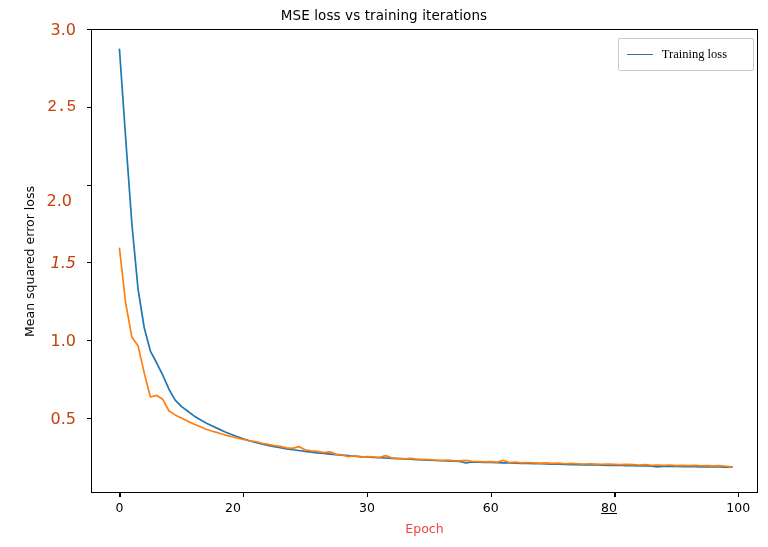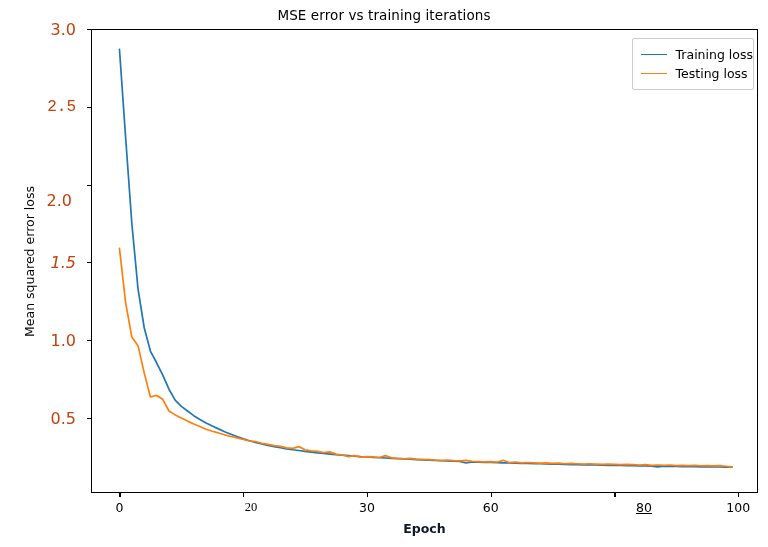--- a/index.html
+++ b/index.html
@@ -95,31 +95,31 @@
     transform-origin: left top;
     white-space: nowrap;
   }
   #xlabel {
     position: absolute;
     left: 91px;
     top: 521px;
     width: 667px;
     text-align: center;
     font-size: 12.5px;
-    color: #0f172a;
-    font-weight: bold;
+    color: #ef4444;
   }
   #legend-box {
     position: absolute;
     right: 14px;
     top: 38px;
     border: 0.9px solid #cccccc;
     background: rgba(255,255,255,0.9);
     border-radius: 2px;
-    padding: 6px 0 6px 8px;
+    padding: 6px 26px 6px 8px;
+    font-family: Liberation Serif, serif;
   }
   .legend-row {
     display: flex;
     align-items: center;
     height: 19px;
   }
   .legend-swatch {
     width: 26px;
     height: 0;
     border-top-width: 1.7px;
@@ -131,21 +131,21 @@
     font-size: 12.5px;
     color: #000000;
     white-space: nowrap;
   }
 </style>
 </head>
 <body>
 
 <div id="figure">
 
-  <div id="chart-title">MSE error vs training iterations</div>
+  <div id="chart-title">MSE loss vs training iterations</div>
 
   <div id="ylabel-wrap">
     <div id="ylabel" style="transform: rotate(-90deg); left: 22px; top: 336.5px;">Mean squared error loss</div>
   </div>
 
   <div id="ytick-labels">
       <div class="ytick-label" style="top: 418.001px; left: 4px;">0.5</div>
       <div class="ytick-label" style="top: 340.201px; left: 4px;">1.0</div>
       <div class="ytick-label" style="top: 262.4px; left: 4px; font-style: italic;">1.5</div>
       <div class="ytick-label" style="top: 184.6px; left: 0; margin-top: 15px;">2.0</div>
@@ -155,24 +155,24 @@
   <div id="ytick-marks">
       <div class="ytick-mark" style="top: 418.001px;"></div>
       <div class="ytick-mark" style="top: 340.201px;"></div>
       <div class="ytick-mark" style="top: 262.4px;"></div>
       <div class="ytick-mark" style="top: 184.6px;"></div>
       <div class="ytick-mark" style="top: 106.8px;"></div>
       <div class="ytick-mark" style="top: 29px;"></div>
     </div>
   <div id="xtick-labels">
       <div class="xtick-label" style="left: 119.462px;">0</div>
-      <div class="xtick-label" style="left: 251px; font-family: Liberation Serif, serif;">20</div>
+      <div class="xtick-label" style="left: 233px;">20</div>
       <div class="xtick-label" style="left: 366.957px;">30</div>
       <div class="xtick-label" style="left: 490.705px;">60</div>
-      <div class="xtick-label" style="left: 644px; text-decoration: underline;">80</div>
+      <div class="xtick-label" style="left: 609px; text-decoration: underline;">80</div>
       <div class="xtick-label" style="left: 738.2px;">100</div>
     </div>
   <div id="xtick-marks">
       <div class="xtick-mark" style="left: 119.462px;"></div>
       <div class="xtick-mark" style="left: 243.21px;"></div>
       <div class="xtick-mark" style="left: 366.957px;"></div>
       <div class="xtick-mark" style="left: 490.705px;"></div>
       <div class="xtick-mark" style="left: 614.453px;"></div>
       <div class="xtick-mark" style="left: 738.2px;"></div>
     </div>
@@ -185,19 +185,15 @@
         <polyline points="28.46,219.40 34.65,273.86 40.84,308.09 47.02,316.65 53.21,343.88 59.40,367.99 65.59,366.44 71.77,370.33 77.96,382.00 84.15,385.89 90.34,389.00 96.52,392.11 102.71,394.91 108.90,397.56 115.09,400.20 121.27,402.23 127.46,403.94 133.65,405.81 139.83,407.52 146.02,408.92 152.21,410.47 158.40,412.03 164.58,412.50 170.77,414.21 176.96,415.45 183.15,416.70 189.33,417.32 195.52,418.88 201.71,419.34 207.90,417.63 214.08,420.74 220.27,421.83 226.46,422.30 232.65,423.54 238.83,422.92 245.02,425.10 251.21,426.03 257.40,427.59 263.58,426.66 269.77,428.21 275.96,427.59 282.14,427.90 288.33,428.52 294.52,426.66 300.71,428.83 306.89,429.46 313.08,429.77 319.27,429.46 325.46,430.08 331.64,430.39 337.83,430.70 344.02,431.01 350.21,431.64 356.39,431.01 362.58,431.64 368.77,431.95 374.96,431.32 381.14,432.26 387.33,432.57 393.52,432.88 399.71,432.57 405.89,433.19 412.08,431.32 418.27,433.50 424.45,433.19 430.64,433.81 436.83,433.50 443.02,433.81 449.20,434.12 455.39,433.81 461.58,434.44 467.77,434.12 473.95,434.75 480.14,434.44 486.33,434.75 492.52,435.06 498.70,434.75 504.89,435.06 511.08,435.37 517.27,435.06 523.45,435.37 529.64,435.68 535.83,435.37 542.01,435.68 548.20,435.99 554.39,435.68 560.58,436.30 566.76,435.99 572.95,436.30 579.14,435.99 585.33,436.61 591.51,436.30 597.70,436.61 603.89,436.30 610.08,436.93 616.26,436.61 622.45,436.93 628.64,436.61 634.83,437.24 641.01,437.86" fill="none" stroke="#ff7f0e" stroke-width="1.7" stroke-linejoin="round" stroke-linecap="round"></polyline>
       </svg>
     <div id="axes-frame"></div>
   </div>
 
   <div id="legend-box">
       <div class="legend-row">
         <span class="legend-swatch" style="border-top-color: rgb(31, 119, 180);"></span>
         <span class="legend-text">Training loss</span>
       </div>
-      <div class="legend-row">
-        <span class="legend-swatch" style="border-top-color: rgb(255, 127, 14);"></span>
-        <span class="legend-text">Testing loss</span>
-      </div>
     </div>
 
 </div>
 
 </body></html>

